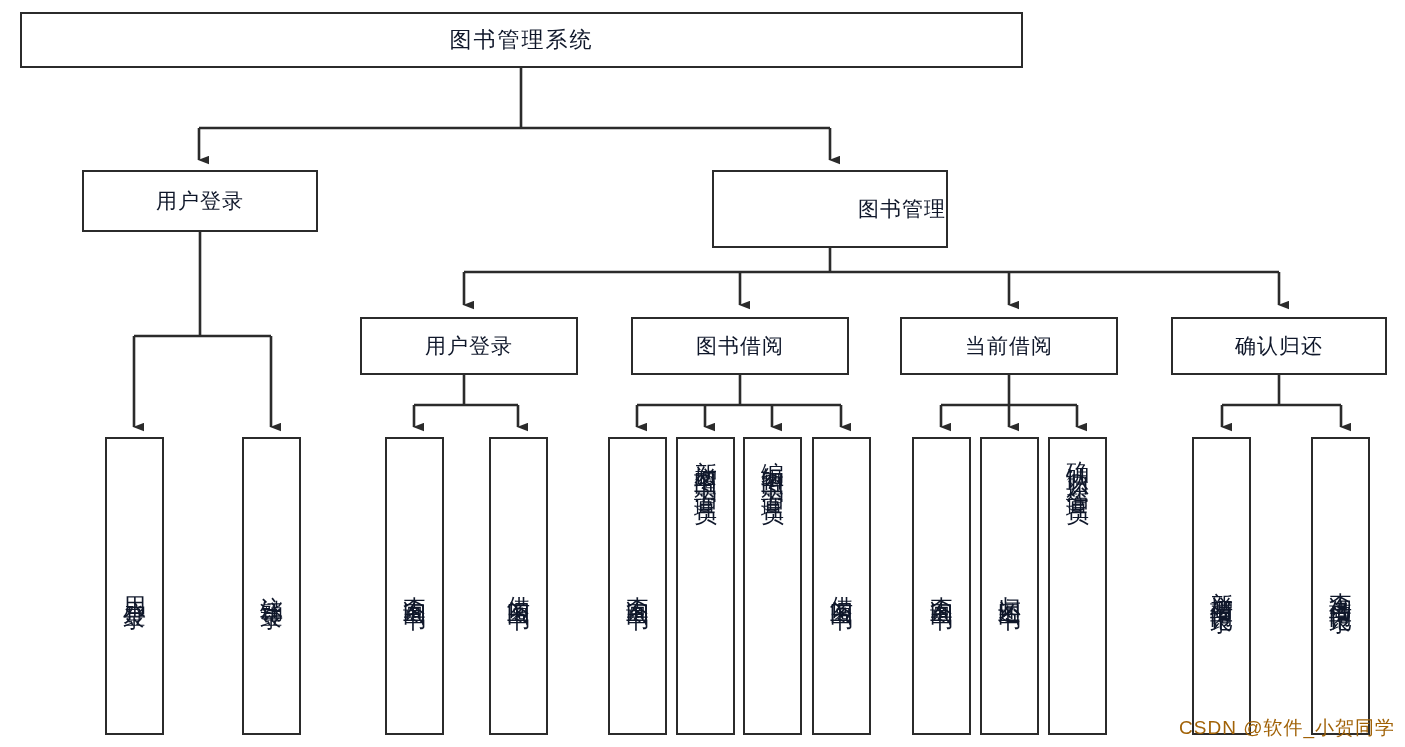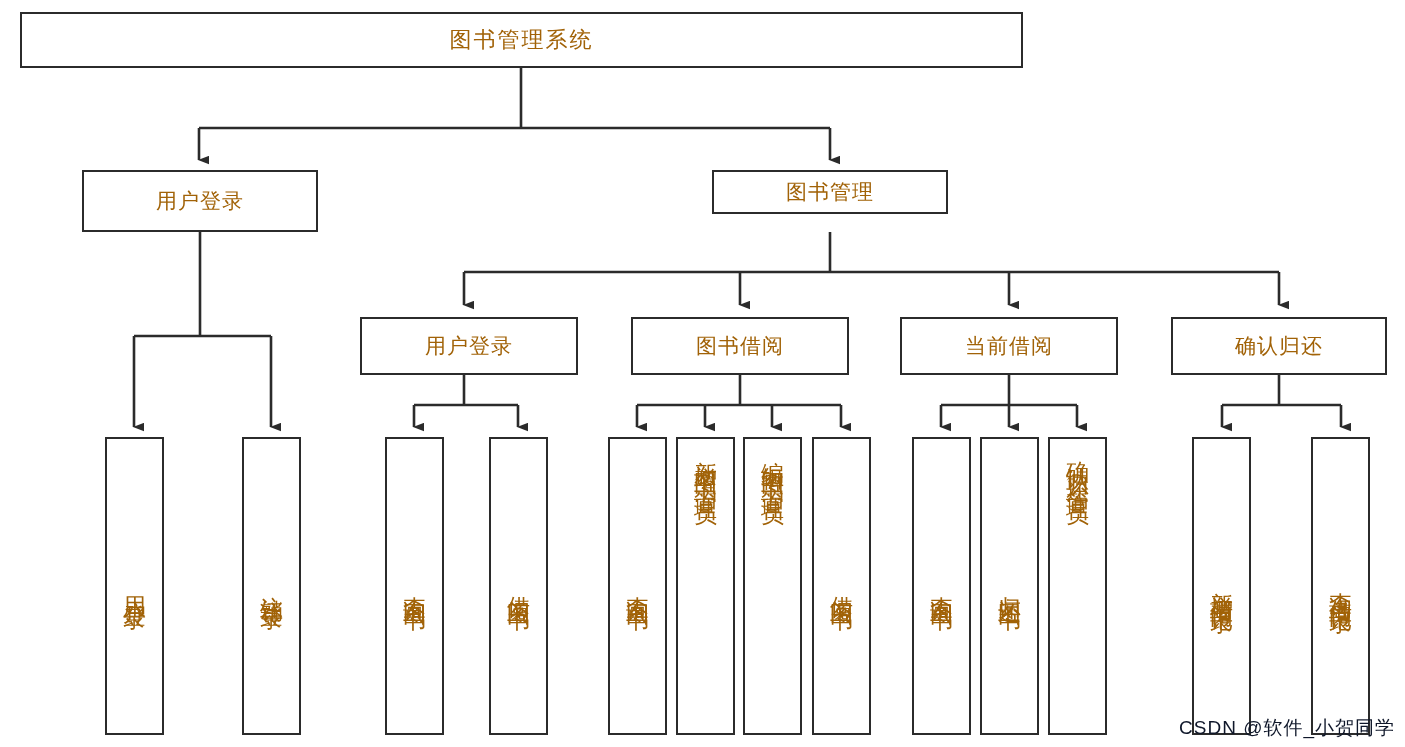--- a/index.html
+++ b/index.html
@@ -14,21 +14,21 @@
   svg.edges{position:absolute;left:0;top:0;width:1405px;height:747px;pointer-events:none;}
 
   .node{
     position:absolute;
     box-sizing:border-box;
     background:#ffffff;
     border:2px solid #2b2b2b;
     display:flex;
     align-items:center;
     justify-content:center;
-    color:#a16207;
+    color:#0f172a;
   }
   .node .lbl{
     display:block;
     text-align:center;
     line-height:1.12;
     white-space:nowrap;
   }
 
   
   .h-node .lbl{font-size:21px;letter-spacing:1px;}
@@ -50,21 +50,21 @@
     white-space:nowrap;
   }
   .v-node.tall-text{align-items:flex-start;}
   .v-node.tall-text .lbl{letter-spacing:6px;}
 
   #watermark{
     position:absolute;
     right:10px;
     bottom:6px;
     font-size:19px;
-    color:#0f172a;
+    color:#a16207;
     letter-spacing:1px;
     white-space:nowrap;
     font-family:"Liberation Sans","DejaVu Sans",sans-serif;
   }
 </style>
 </head>
 <body>
 
 <div id="canvas">
 
@@ -118,21 +118,21 @@
     </g>
   </svg>
 
   <div class="node h-node" id="node-root" style="left:20px;top:12px;width:1003px;height:56px;">
     <span class="lbl">图书管理系统</span>
   </div>
 
   <div class="node h-node" style="left:82px;top:170px;width:236px;height:62px;">
     <span class="lbl">用户登录</span>
   </div>
-  <div class="node h-node" style="left:712px;top:170px;width:236px;height:44px;">
+  <div class="node h-node" style="left:712px;top:170px;width:236px;height:78px;justify-content:flex-end;">
     <span class="lbl">图书管理</span>
   </div>
 
   <div class="node h-node" style="left:360px;top:317px;width:218px;height:58px;">
     <span class="lbl">用户登录</span>
   </div>
   <div class="node h-node" style="left:631px;top:317px;width:218px;height:58px;">
     <span class="lbl">图书借阅</span>
   </div>
   <div class="node h-node" style="left:900px;top:317px;width:218px;height:58px;">

